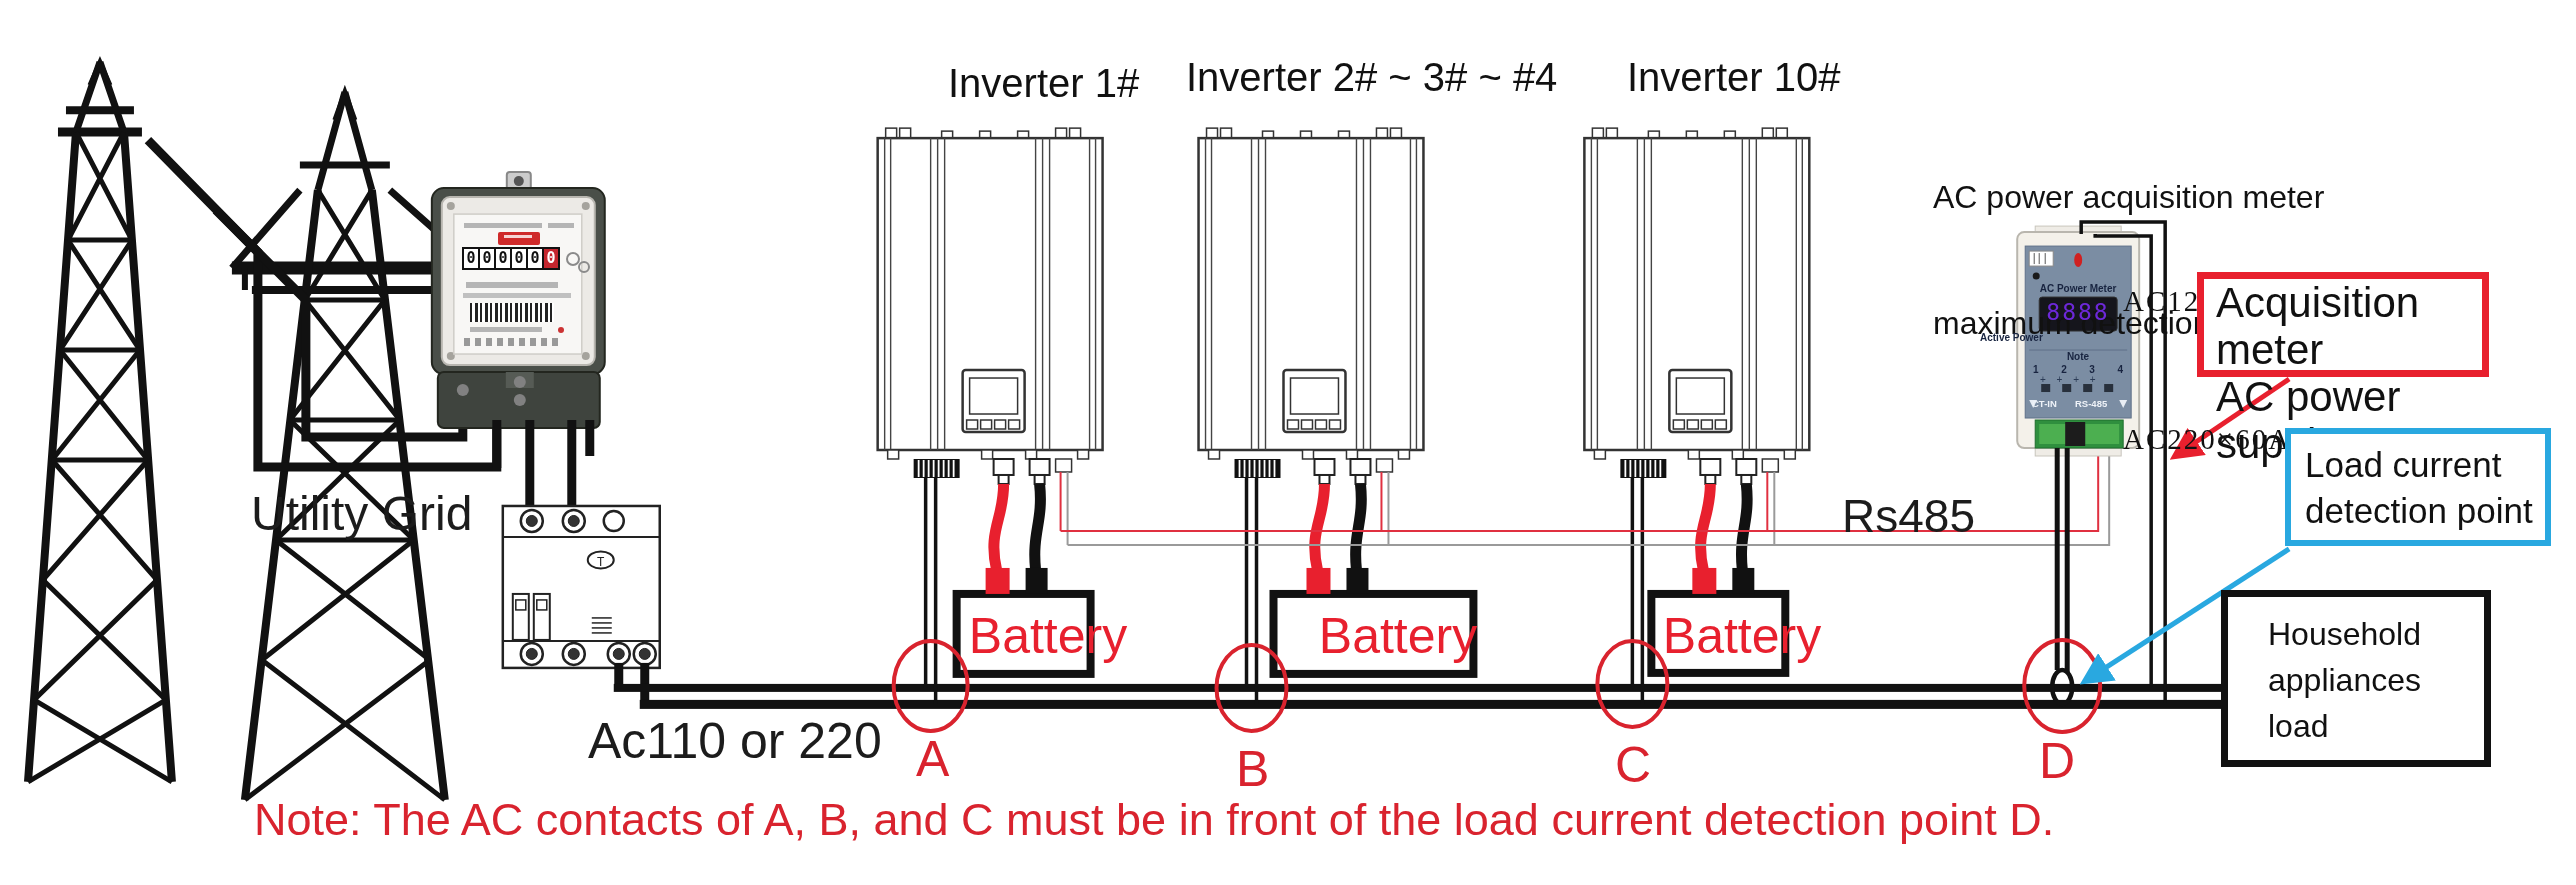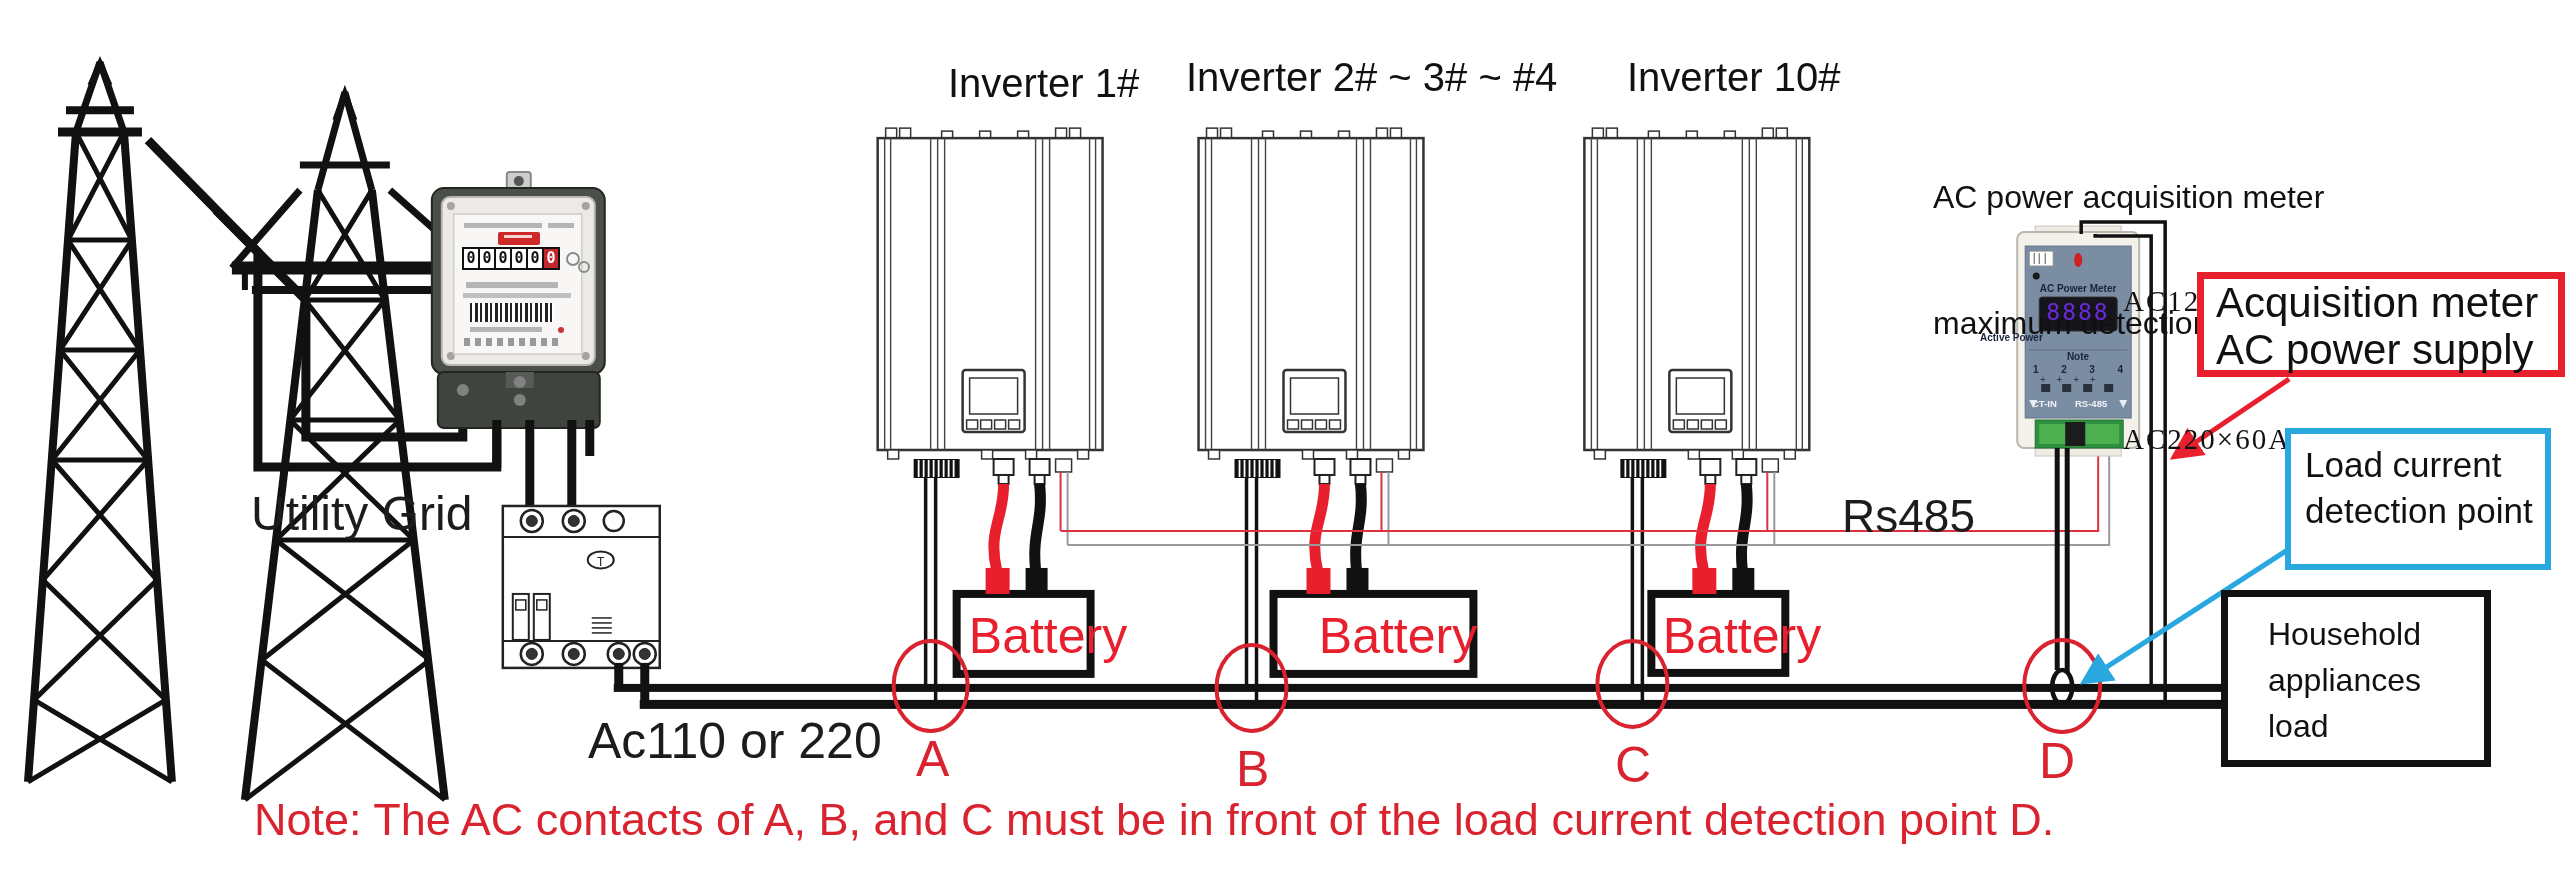--- a/index.html
+++ b/index.html
@@ -9,24 +9,24 @@
   .lbl{position:absolute;white-space:pre;line-height:1.08;}
   .t-utility{left:251px;top:488px;font-size:48px;color:#1c1c1c;}
   .t-ac110{left:588px;top:714px;font-size:50px;color:#1c1c1c;}
   .t-rs485{left:1842px;top:492px;font-size:46px;color:#1c1c1c;}
   .t-inv1{left:948px;top:62px;font-size:40px;}
   .t-inv2{left:1186px;top:56px;font-size:40px;}
   .t-inv10{left:1627px;top:56px;font-size:40px;}
   .t-acq{left:1933px;top:92px;font-size:32px;line-height:42px;}
   .t-formulas{left:2123px;top:186px;font-family:"Liberation Serif",serif;
               font-size:29px;letter-spacing:2px;line-height:46px;}
-  .box-red{position:absolute;left:2197px;top:272px;width:368px;height:105px;
+  .box-red{position:absolute;left:2197px;top:272px;width:292px;height:105px;
            border:7px solid #e8202e;box-sizing:border-box;background:#fff;
            font-size:42px;line-height:47px;padding:0 0 0 12px;}
-  .box-blue{position:absolute;left:2285px;top:428px;width:266px;height:142px;
+  .box-blue{position:absolute;left:2285px;top:428px;width:266px;height:118px;
             border:6px solid #29a8e0;box-sizing:border-box;background:#fff;
             font-size:35px;line-height:46px;padding:8px 0 0 14px;}
   .box-house{position:absolute;left:2221px;top:590px;width:270px;height:177px;
              border:7px solid #111;box-sizing:border-box;background:#fff;
              font-size:32px;line-height:46px;padding:14px 12px 0 40px;}
   .battery-lbl{position:absolute;display:flex;align-items:center;justify-content:center;
                color:#e8202e;font-size:50px;margin-left:24px;}
   .bat1{left:953px;top:594px;width:142px;height:84px;}
   .bat2{left:1270px;top:594px;width:208px;height:84px;}
   .bat3{left:1647px;top:594px;width:142px;height:83px;}

